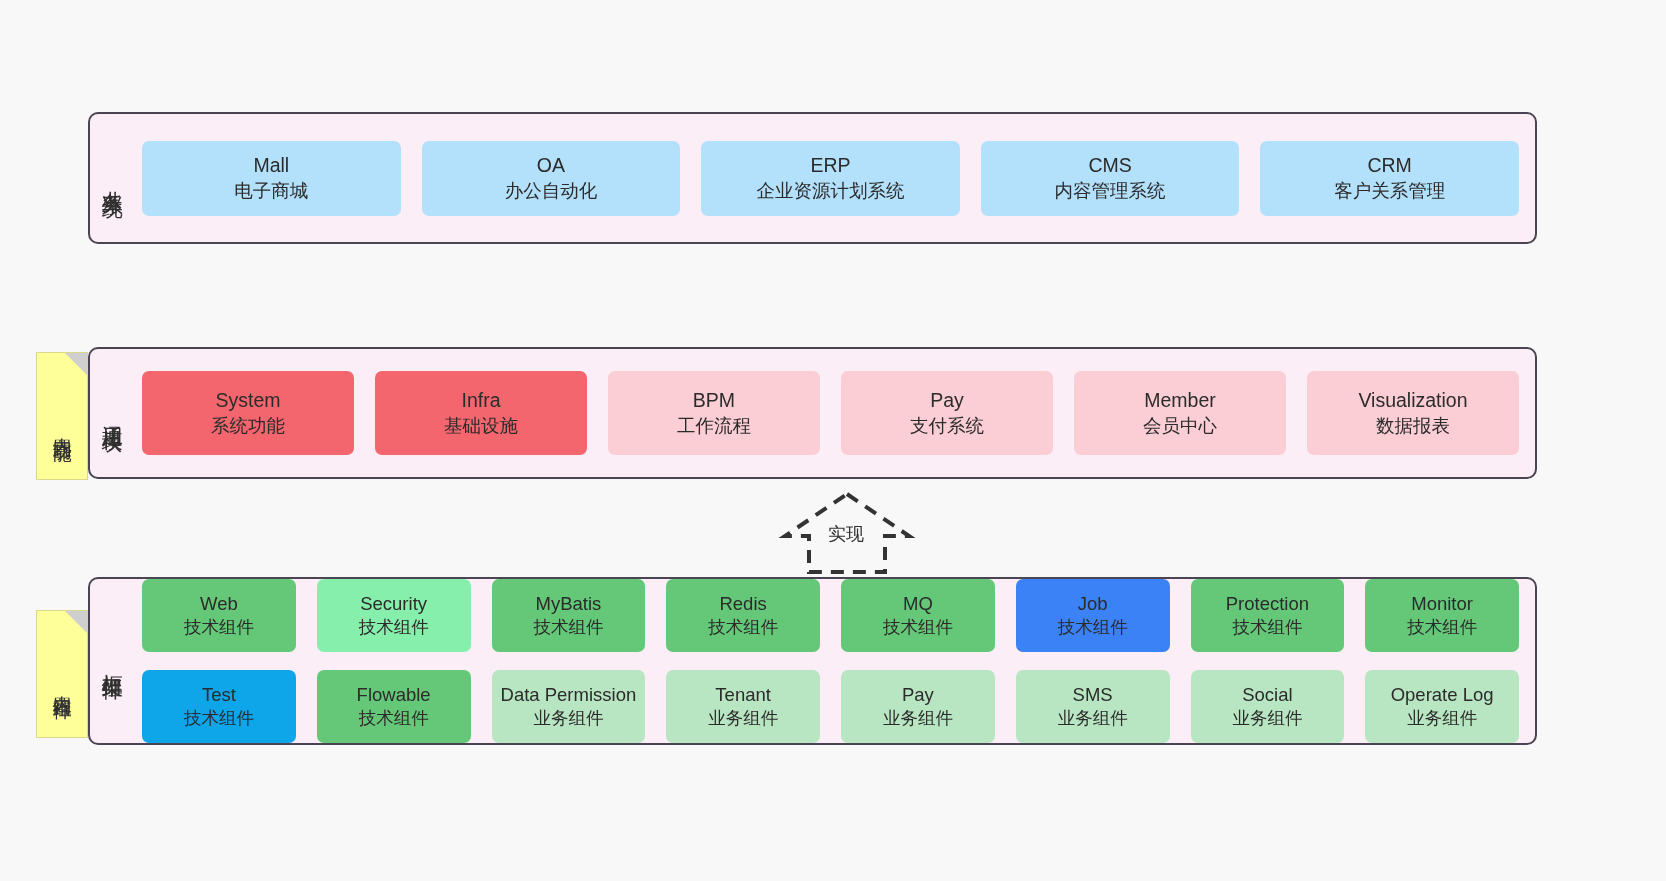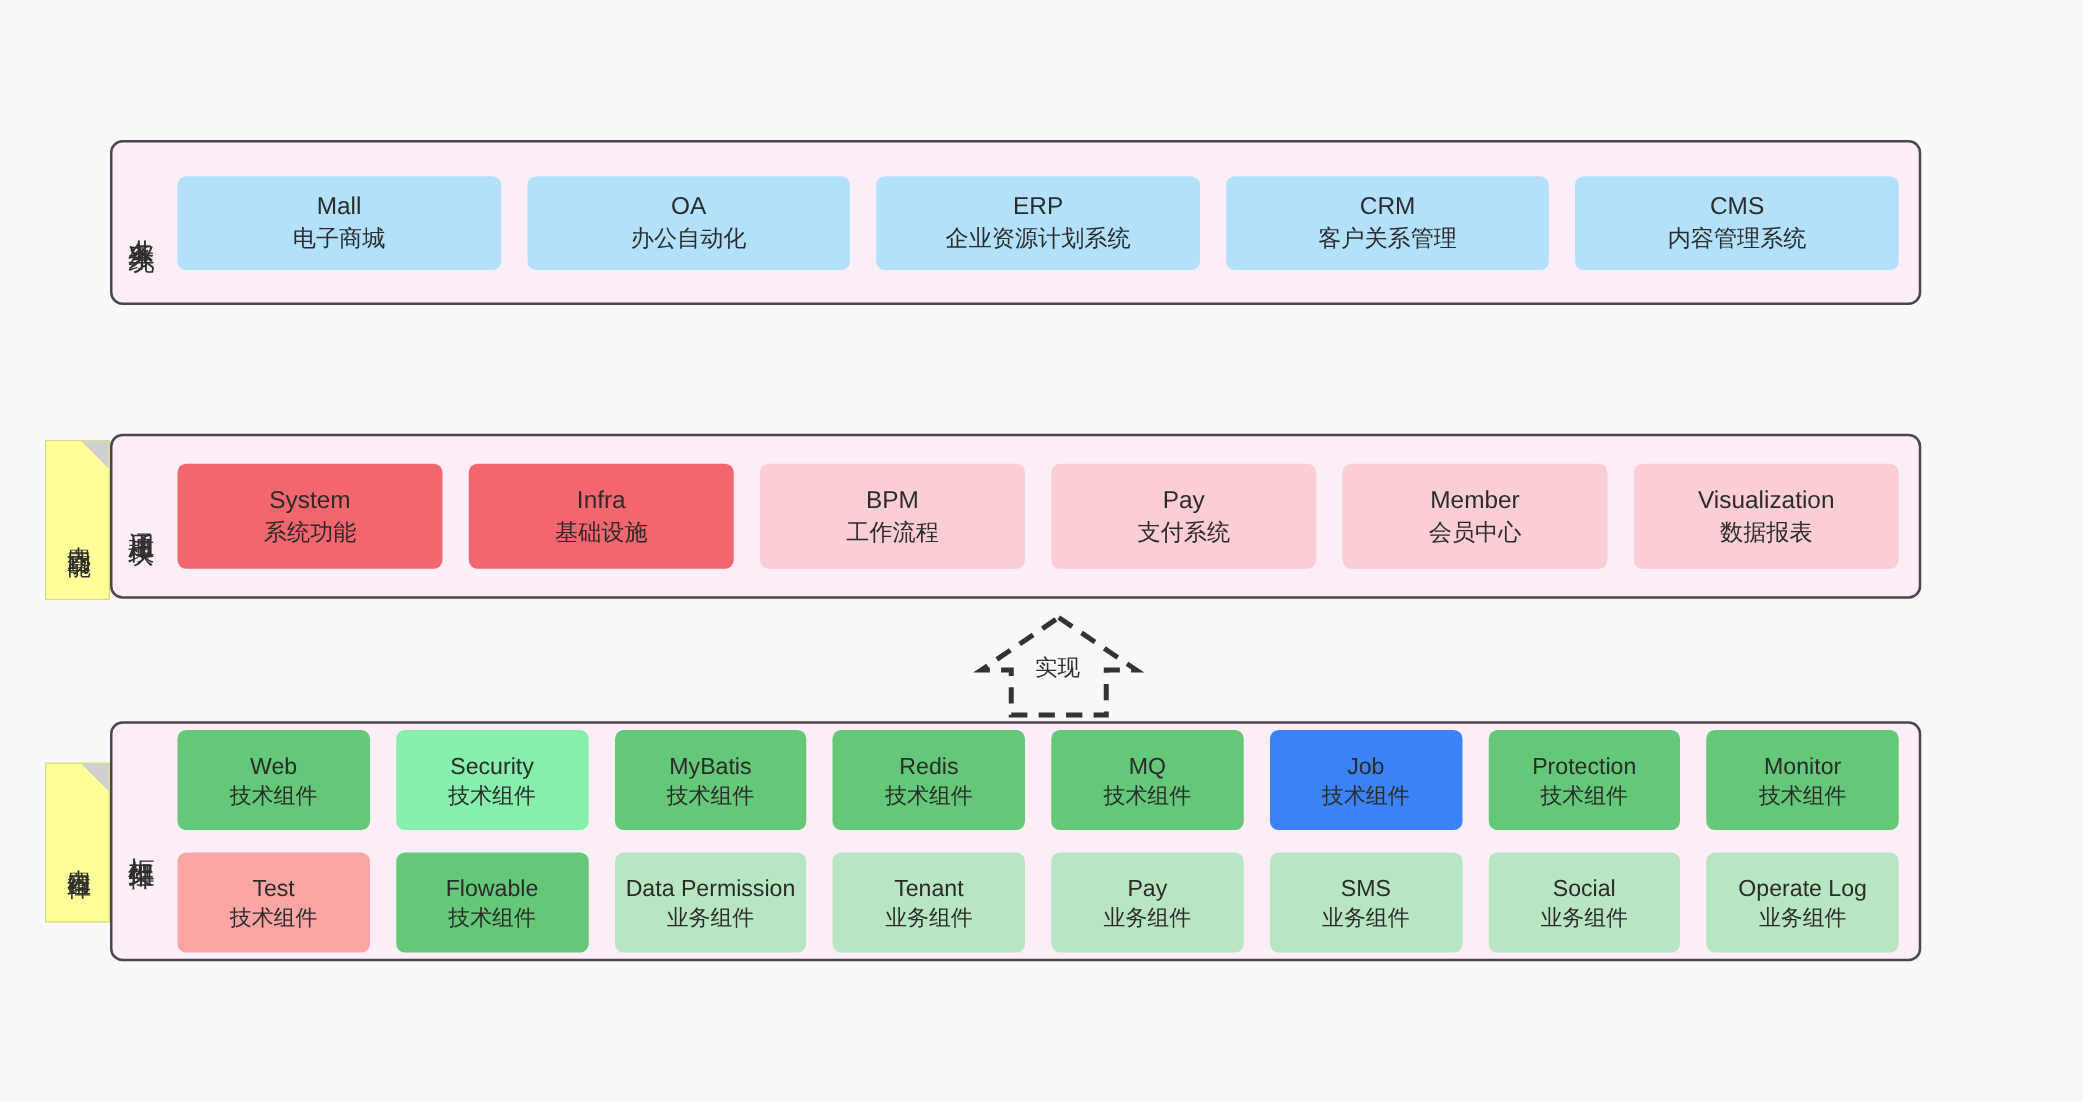--- a/index.html
+++ b/index.html
@@ -70,21 +70,21 @@
 
   
   #layer-business{left:88px;top:112px;width:1449px;height:132px;}
   #layer-business .row{height:75px;}
 
   
   #layer-common{left:88px;top:347px;width:1449px;height:132px;}
   #layer-common .row{height:84px;}
 
   
-  #layer-framework{left:88px;top:577px;width:1449px;height:192px;}
+  #layer-framework{left:88px;top:577px;width:1449px;height:168px;}
   #layer-framework .row{height:80px;}
   #layer-framework .cell{font-size:18px;}
   #layer-framework .cell .en{font-size:18.5px;}
   #layer-framework .cell .cn{font-size:17.5px;}
 
   
   .note{
     position:absolute;
     box-sizing:border-box;
     background:#ffff99;
@@ -143,26 +143,26 @@
         </div>
         <div class="cell" style="background: rgb(179, 224, 251);">
           <span class="en">OA</span>
           <span class="cn">办公自动化</span>
         </div>
         <div class="cell" style="background: rgb(179, 224, 251);">
           <span class="en">ERP</span>
           <span class="cn">企业资源计划系统</span>
         </div>
         <div class="cell" style="background: rgb(179, 224, 251);">
+          <span class="en">CMS</span>
+          <span class="cn">内容管理系统</span>
+        </div>
+        <div class="cell" style="background: rgb(179, 224, 251);">
           <span class="en">CRM</span>
           <span class="cn">客户关系管理</span>
-        </div>
-        <div class="cell" style="background: rgb(179, 224, 251);">
-          <span class="en">CMS</span>
-          <span class="cn">内容管理系统</span>
         </div>
       </div>
     </div>
   </div>
 
 
   <div class="note" id="note-functions">
     <span class="fold"></span>
     <span>内置功能</span>
   </div>
@@ -242,21 +242,21 @@
         <div class="cell" style="background: rgb(100, 200, 120);">
           <span class="en">Protection</span>
           <span class="cn">技术组件</span>
         </div>
         <div class="cell" style="background: rgb(100, 200, 120);">
           <span class="en">Monitor</span>
           <span class="cn">技术组件</span>
         </div>
       </div>
       <div class="row">
-        <div class="cell" style="background: #fca5a5;">
+        <div class="cell" style="background: #0ea5e9;">
           <span class="en">Test</span>
           <span class="cn">技术组件</span>
         </div>
         <div class="cell" style="background: rgb(100, 200, 120);">
           <span class="en">Flowable</span>
           <span class="cn">技术组件</span>
         </div>
         <div class="cell" style="background: rgb(185, 230, 194);">
           <span class="en">Data Permission</span>
           <span class="cn">业务组件</span>

